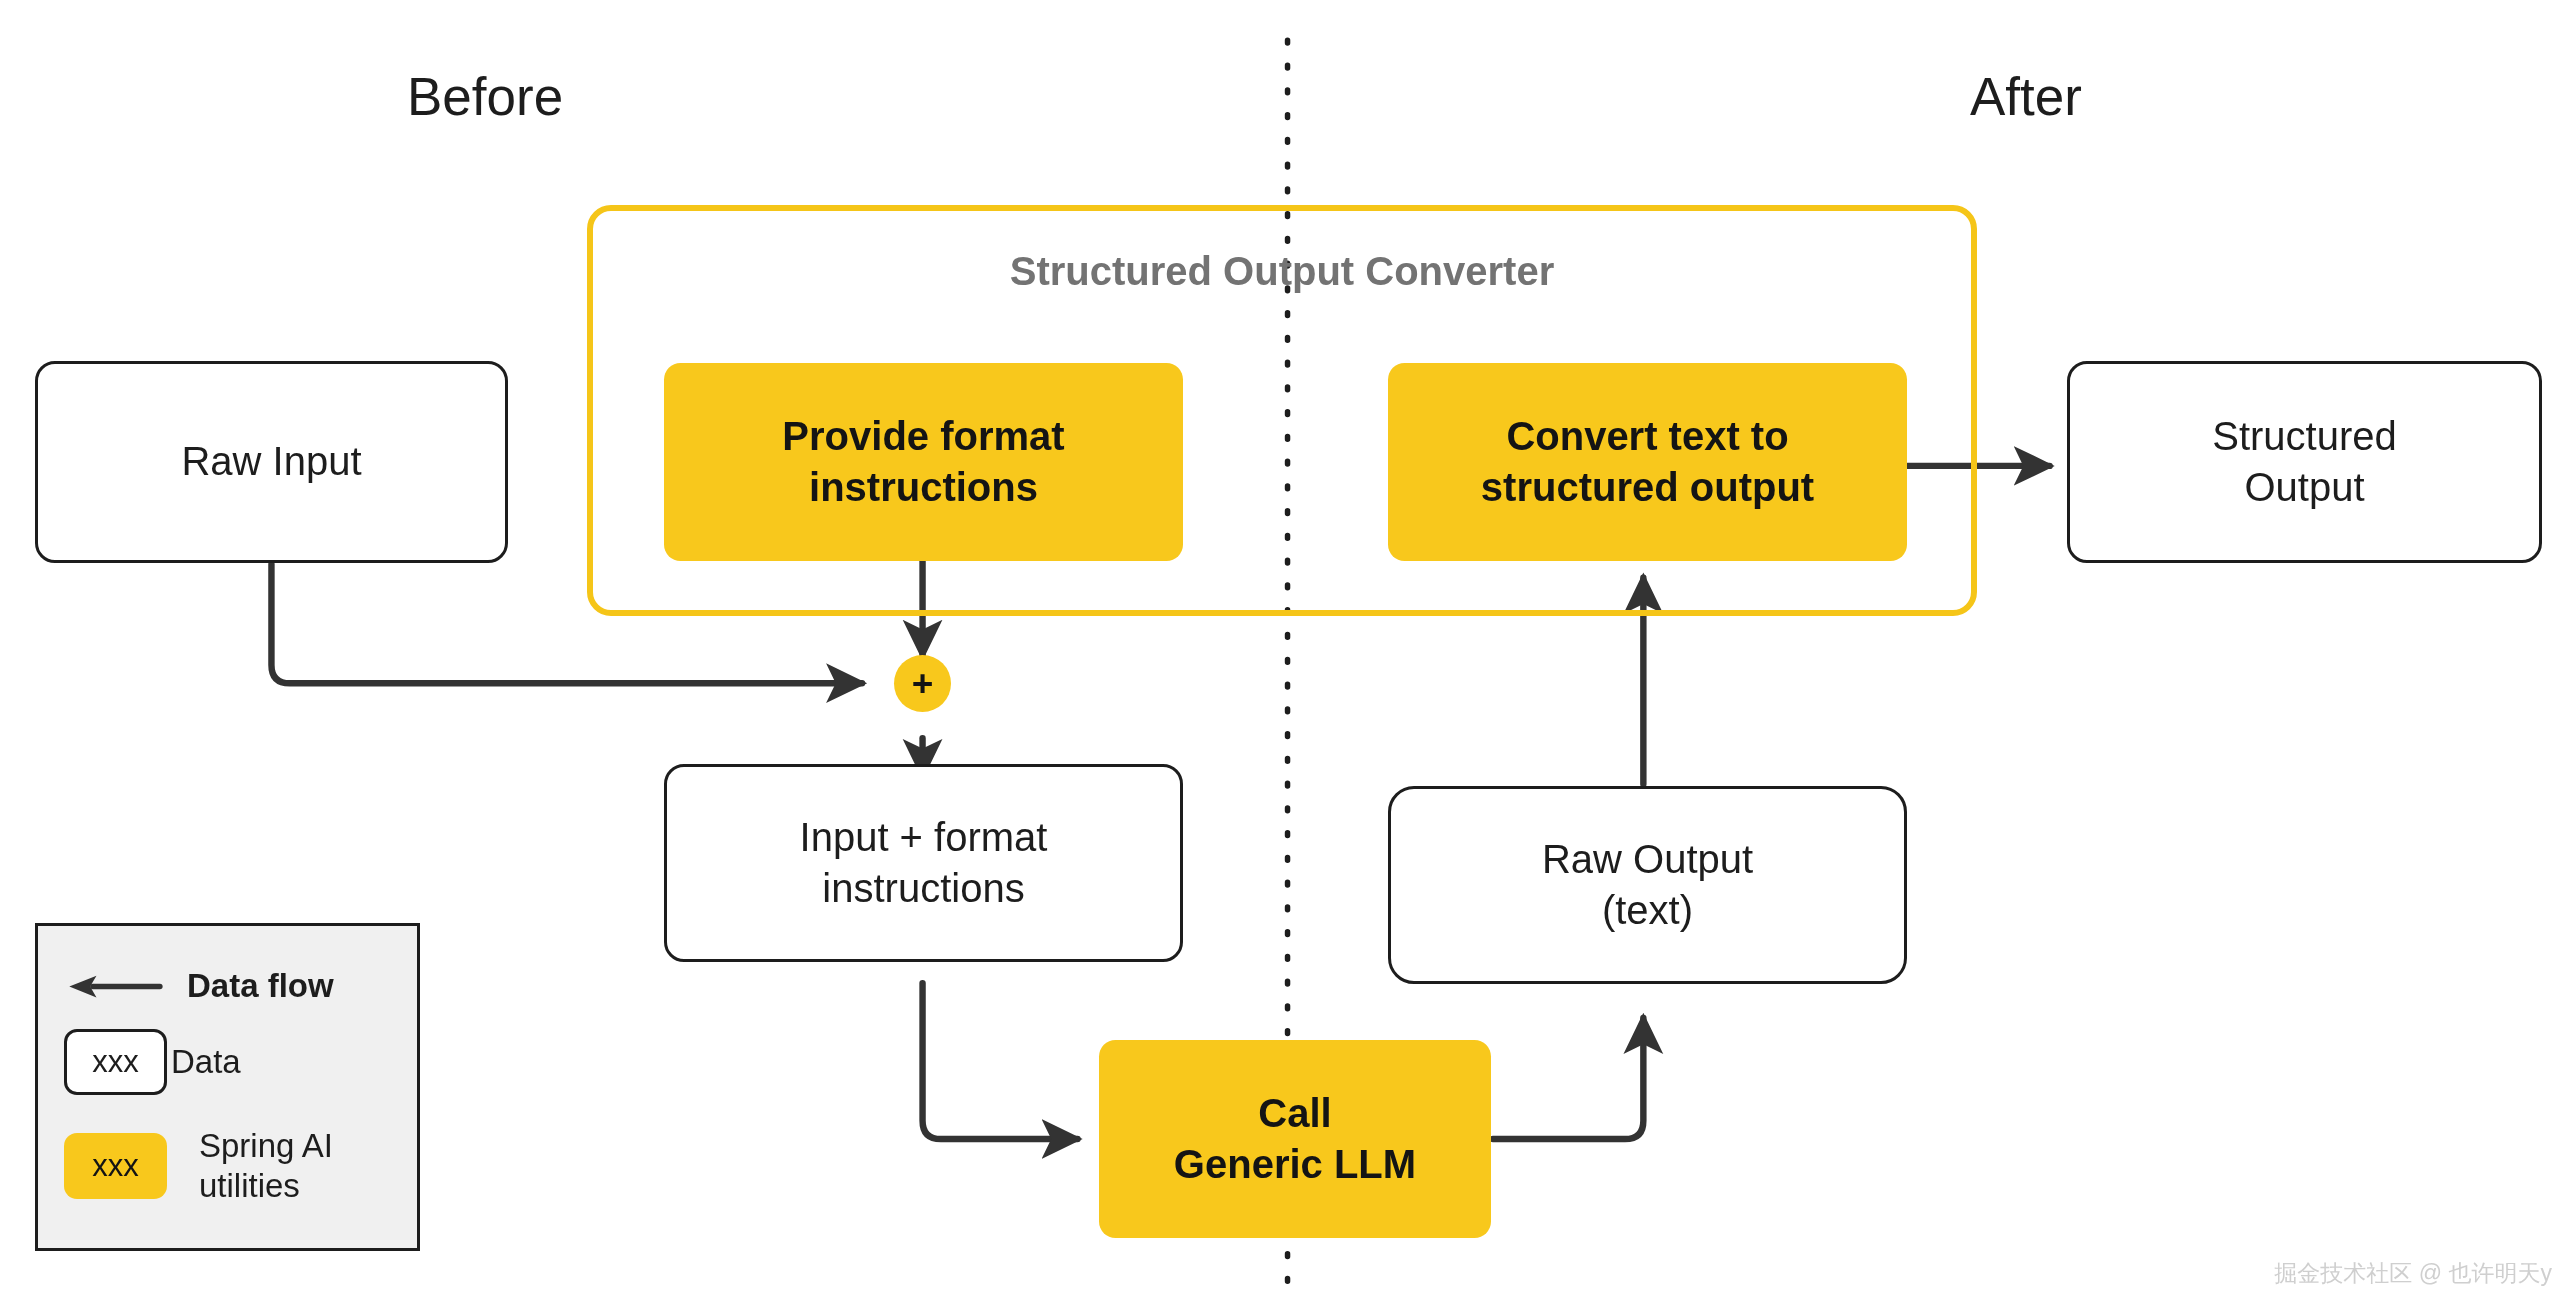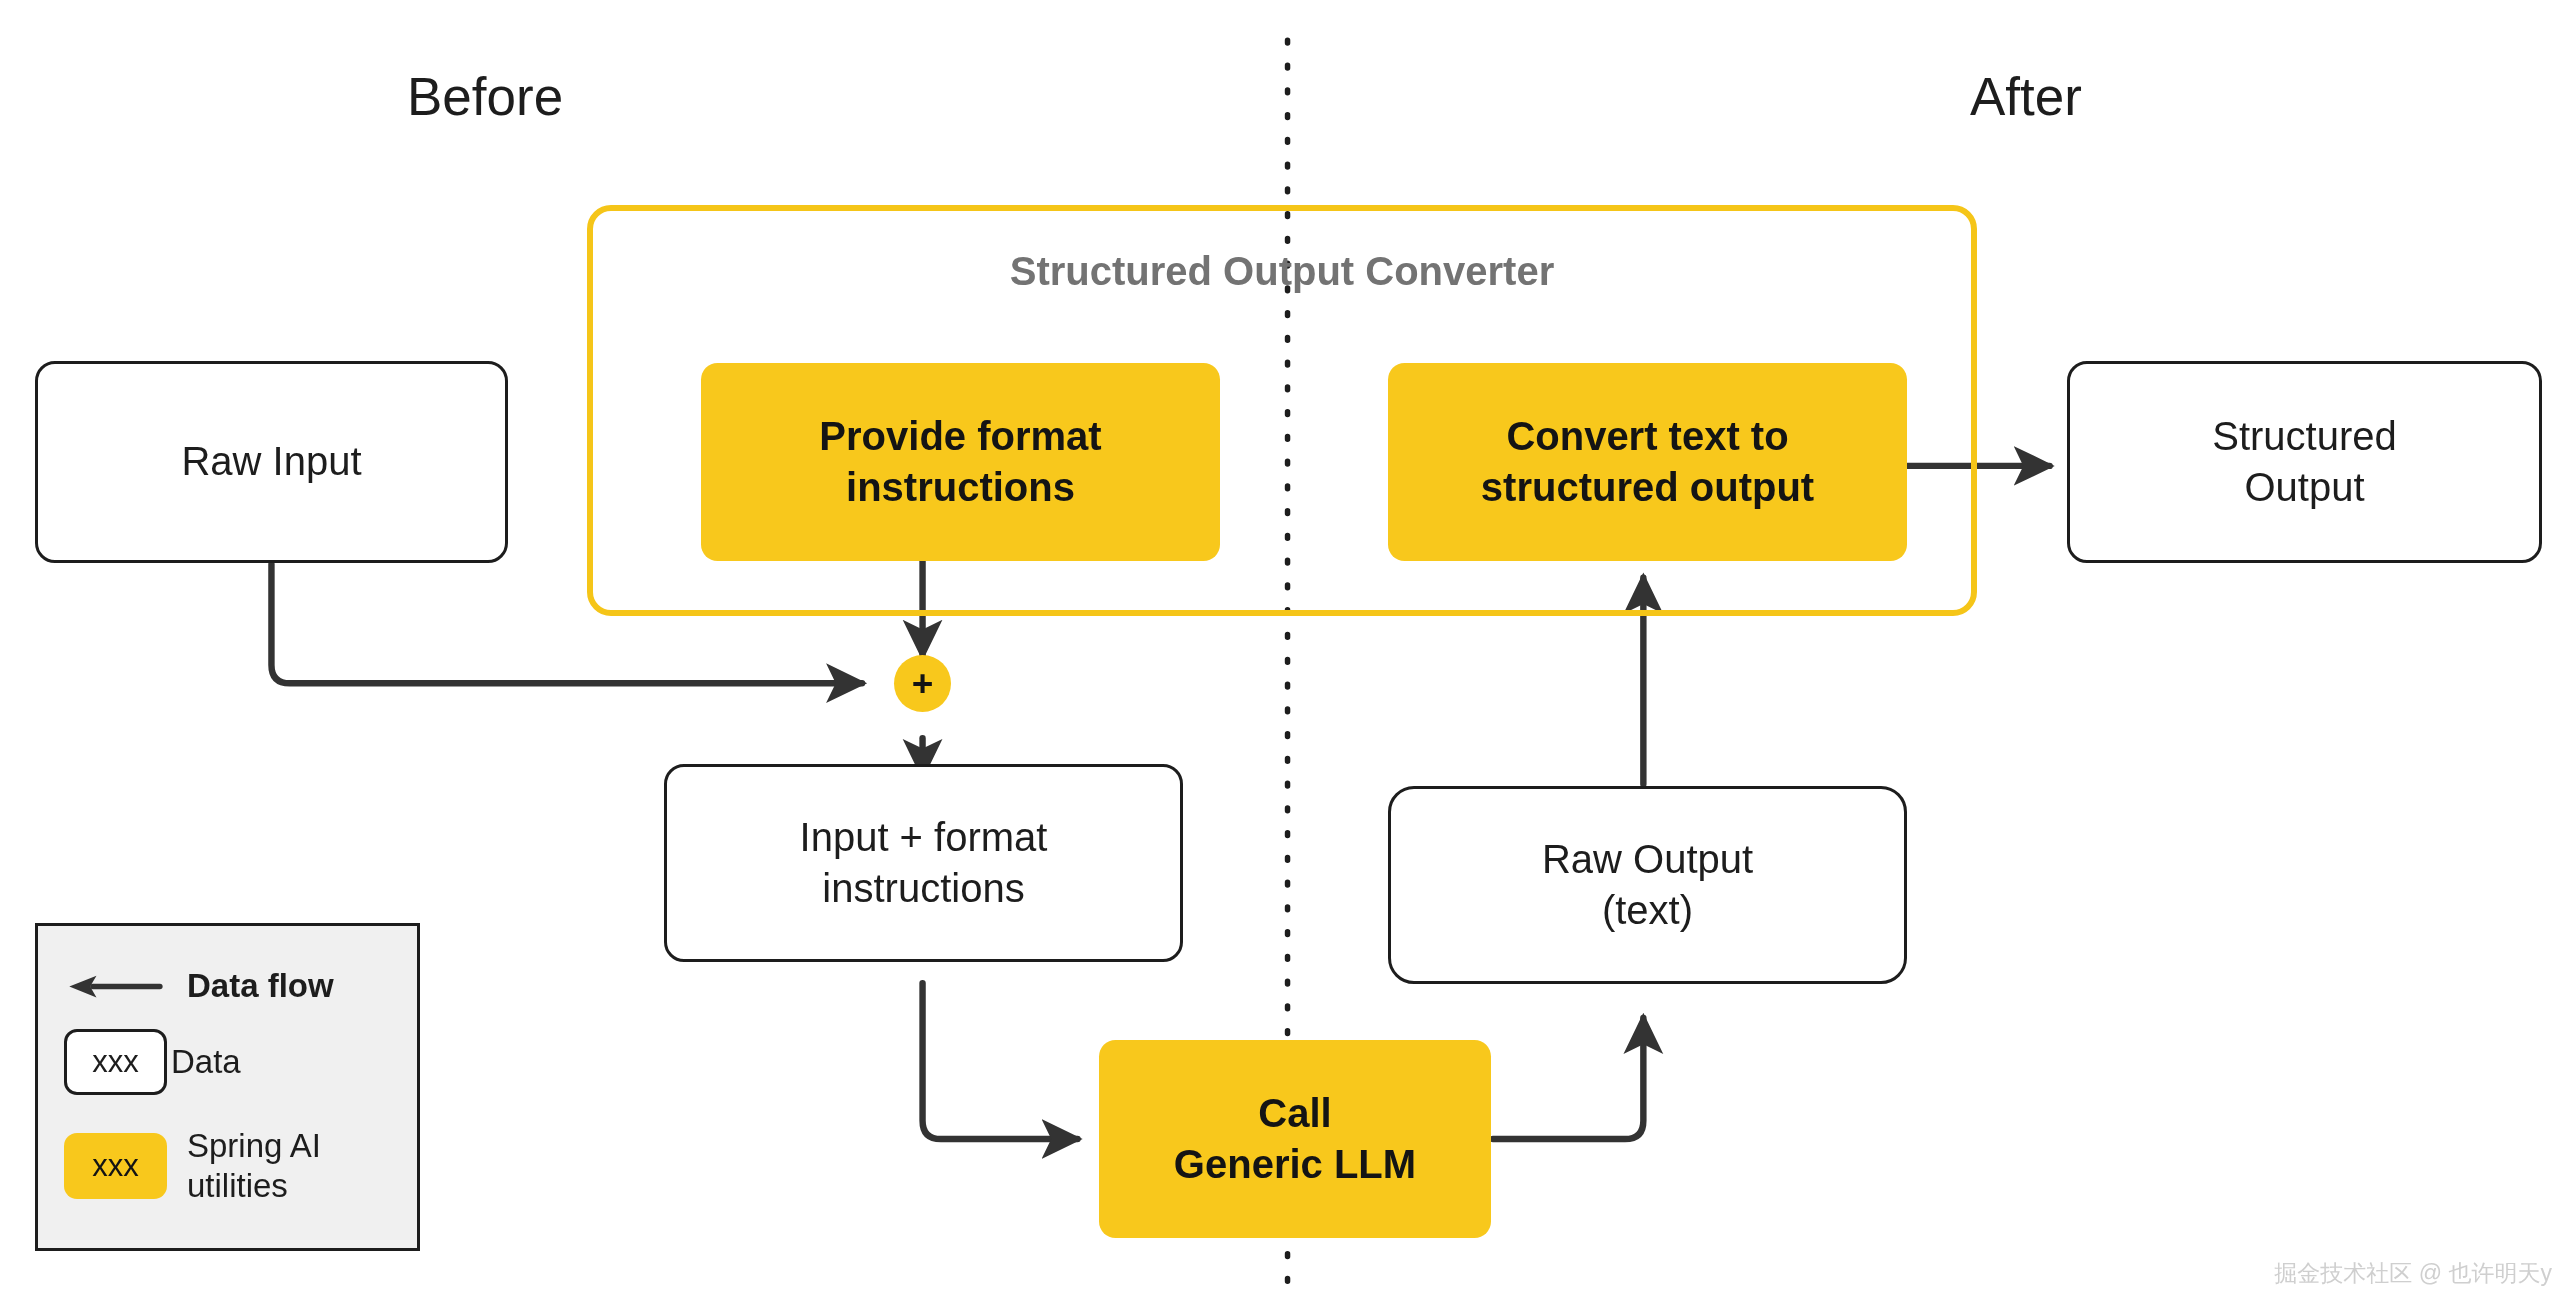--- a/index.html
+++ b/index.html
@@ -180,21 +180,21 @@
   </svg>
 
   <div class="phase-label" style="left:407px; top:66px;">Before</div>
   <div class="phase-label" style="left:1970px; top:66px;">After</div>
 
   <div class="container-box" style="left:587px; top:205px; width:1390px; height:411px;"></div>
   <div class="container-title" style="left:587px; top:249px; width:1390px;">Structured Output Converter</div>
 
   <div class="node node-data" style="left:35px; top:361px; width:473px; height:202px; white-space:pre-line;">Raw Input</div>
 
-  <div class="node node-util" style="left:664px; top:363px; width:519px; height:198px; white-space:pre-line;margin-left:37px;">Provide format
+  <div class="node node-util" style="left:664px; top:363px; width:519px; height:198px; white-space:pre-line;">Provide format
 instructions</div>
 
   <div class="node node-util" style="left:1388px; top:363px; width:519px; height:198px; white-space:pre-line;">Convert text to
 structured  output</div>
 
   <div class="node node-data" style="left:2067px; top:361px; width:475px; height:202px; white-space:pre-line;">Structured
 Output</div>
 
   <div class="plus-node" style="left:894px; top:655px;">+</div>
 
@@ -219,21 +219,21 @@
       <div class="legend-label" style="margin-left:20px;">Data flow</div>
     </div>
 
     <div class="legend-row" style="left:26px; top:103px;">
       <div class="legend-swatch sw-data">xxx</div>
       <div class="legend-label" style="margin-left:4px;">Data</div>
     </div>
 
     <div class="legend-row" style="left:26px; top:200px;">
       <div class="legend-swatch sw-util">xxx</div>
-      <div class="legend-label" style="margin-left:20px;">Spring AI
+      <div class="legend-label" style="margin-left:32px;">Spring AI
 utilities</div>
     </div>
 
   </div>
 
   <div class="watermark">掘金技术社区 @ 也许明天y</div>
 
 </div>
 
 

